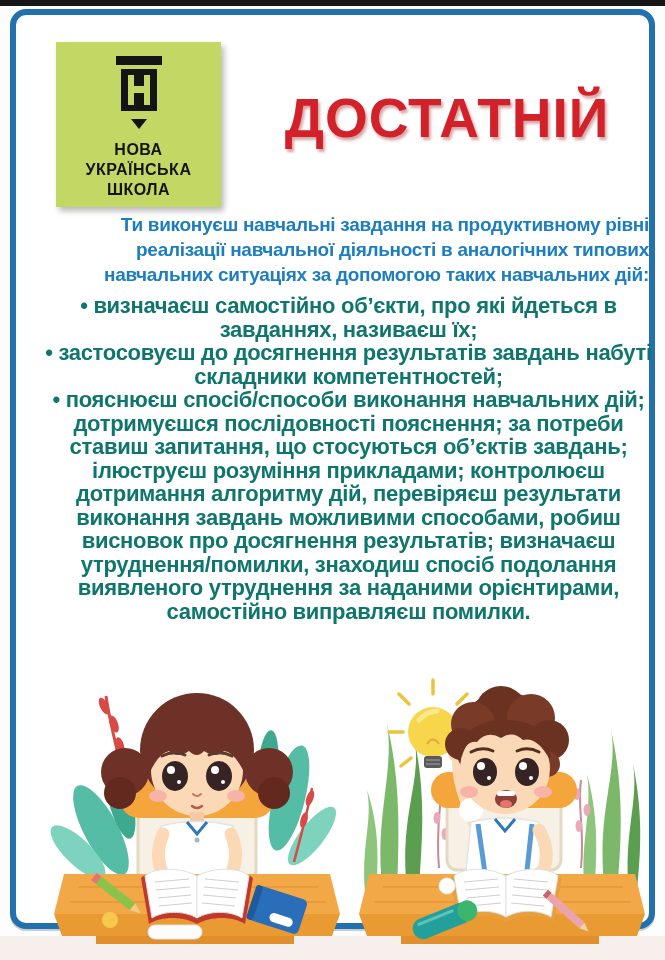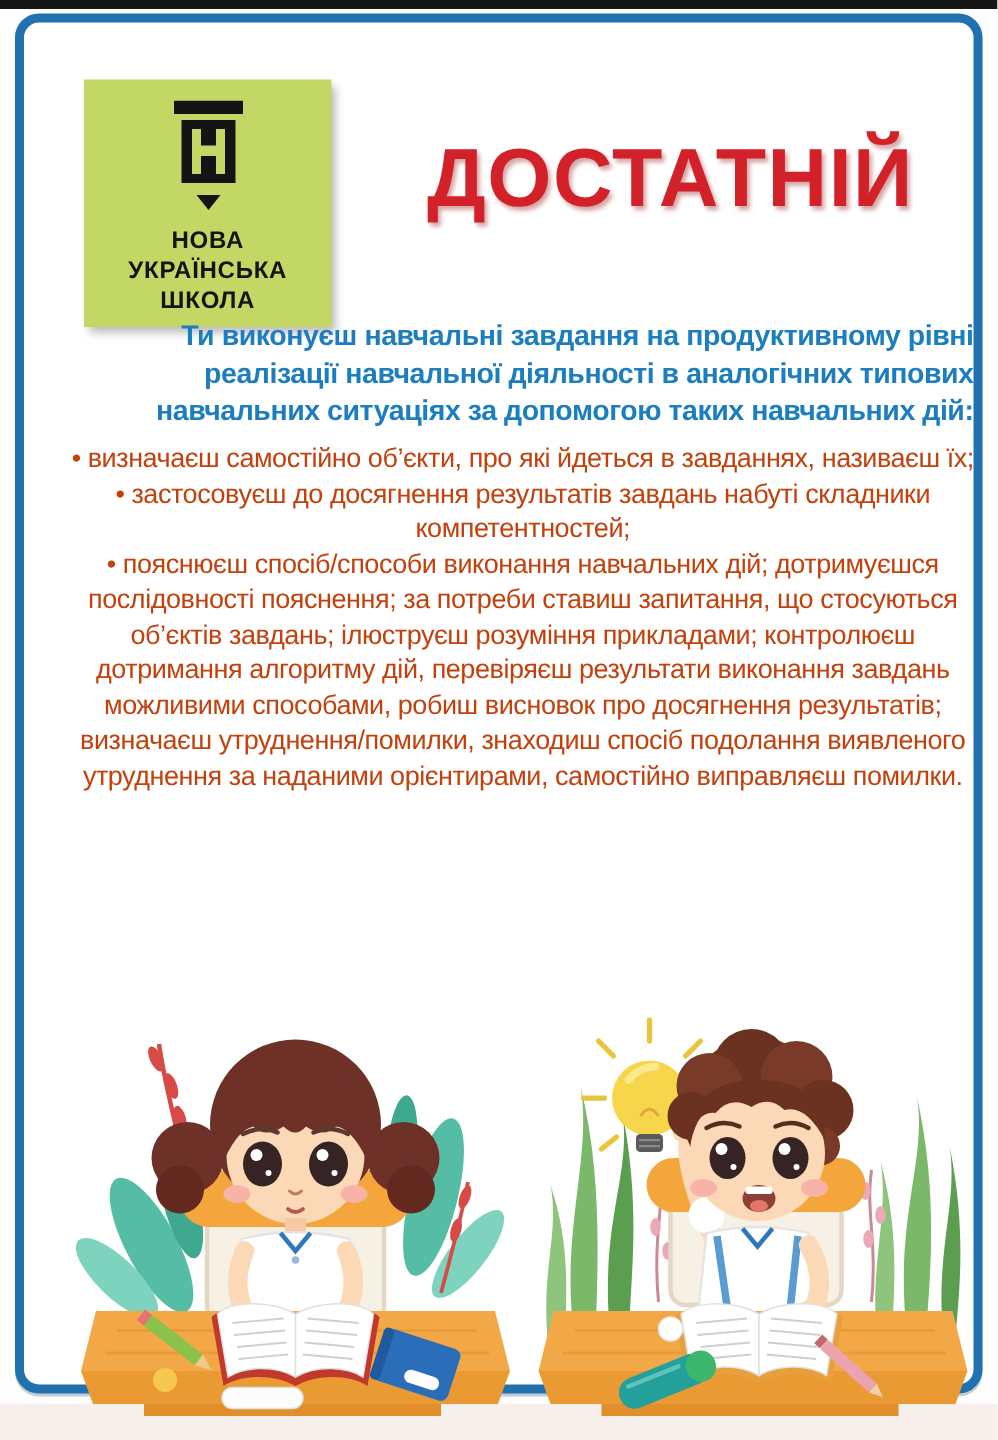--- a/index.html
+++ b/index.html
@@ -9,21 +9,21 @@
     font-family:"Liberation Sans",sans-serif;
   }
   .top-strip{position:absolute;left:0;top:0;width:665px;height:6px;background:#161616;}
   .side-white{position:absolute;left:0;top:6px;width:665px;height:930px;background:#fdfdfd;}
   .frame{
     position:absolute;left:10px;top:9px;width:633px;height:908px;
     border:6px solid #2171ae;border-radius:16px;background:#ffffff;
     box-shadow:0 2px 0 rgba(30,60,90,.25);
   }
   .logo-card{
-    position:absolute;left:40px;top:38px;width:165px;height:165px;
+    position:absolute;left:40px;top:27px;width:165px;height:165px;
     background:#c3d765;box-shadow:3px 4px 6px rgba(0,0,0,.28);
     display:flex;flex-direction:column;align-items:center;justify-content:flex-start;
   }
   .logo-icon{margin-top:14px;}
   .logo-org{
     margin-top:6px;text-align:center;font-weight:bold;color:#141414;
     font-size:16px;line-height:1.25;letter-spacing:.5px;
   }
   .poster-title{
     position:absolute;left:215px;top:18px;width:432px;height:170px;
@@ -33,21 +33,21 @@
     text-shadow:2px 3px 3px rgba(150,30,30,.40);
     text-align:center;
   }
   .intro{
     position:absolute;left:32px;top:197px;width:601px;
     text-align:right;color:#1c7dbf;font-weight:bold;
     font-size:19px;line-height:25px;letter-spacing:-.3px;
   }
   .bullets{
     position:absolute;left:24px;top:279px;width:617px;
-    color:#c2410c;font-weight:normal;font-size:18px;line-height:23.5px;
+    color:#0f766e;font-weight:bold;font-size:22px;line-height:23.5px;
     letter-spacing:-.3px;
   }
   .bullet{text-align:center;}
   .bullet-text::before{content:"•  ";}
   .illustration{position:absolute;}
   .illustration.girl{left:30px;top:665px;}
   .illustration.boy{left:335px;top:657px;}
 </style>
 </head>
 <body>

